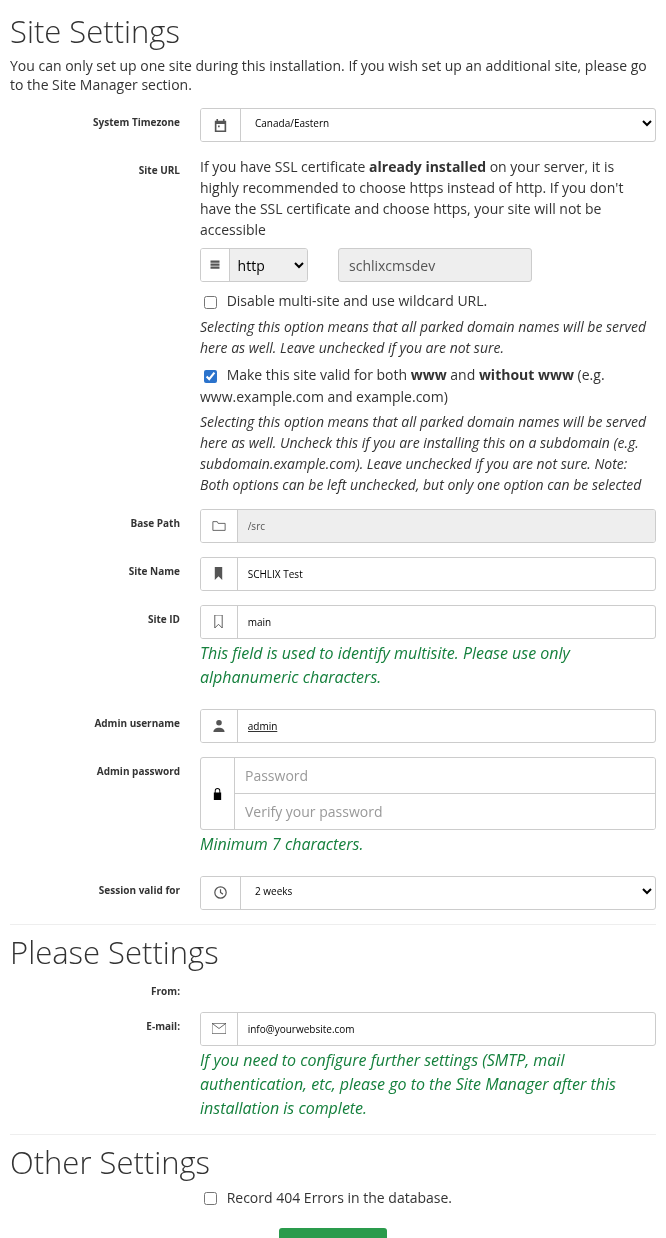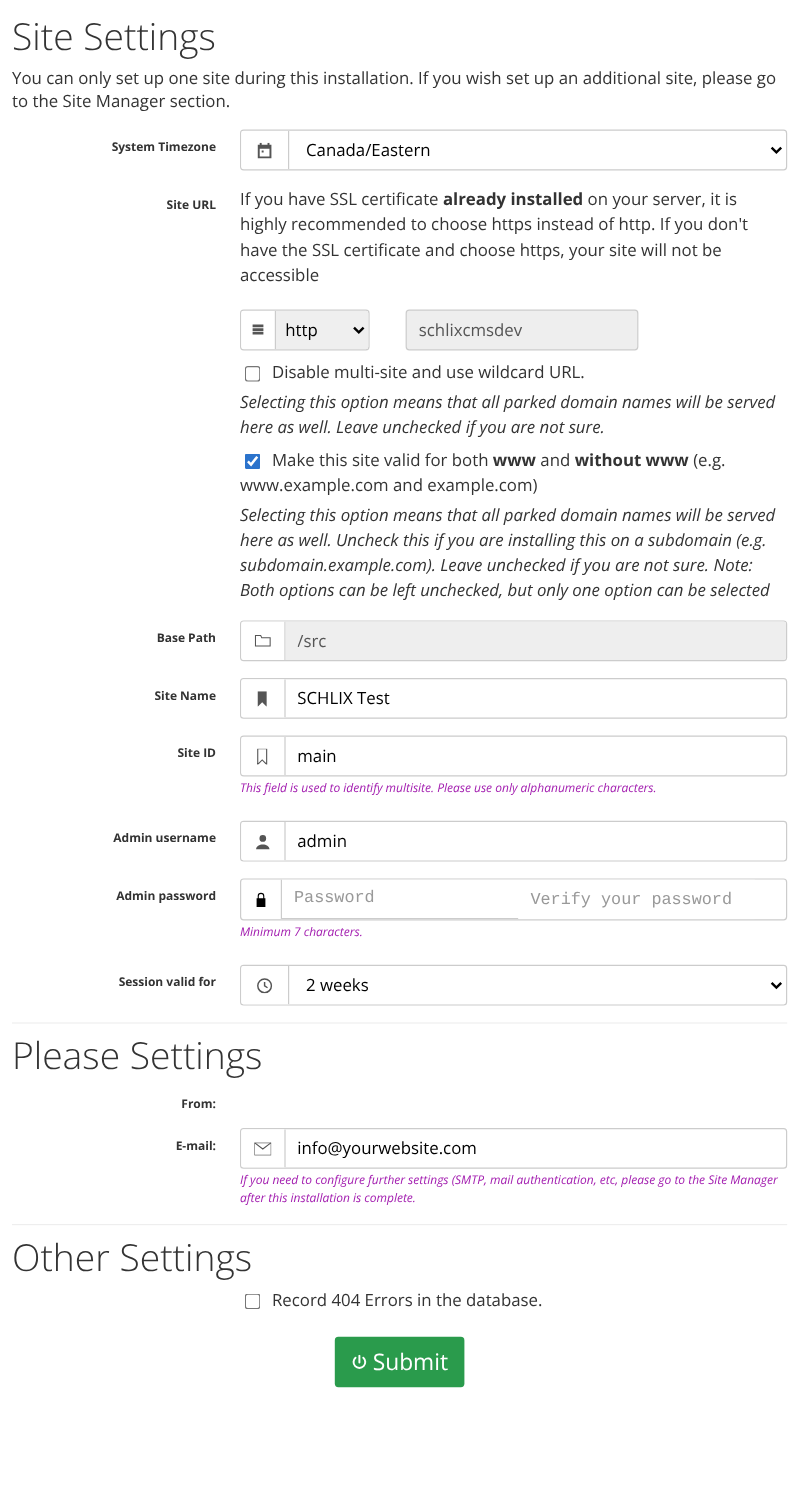--- a/index.html
+++ b/index.html
@@ -46,21 +46,21 @@
       align-items: stretch;
       height: 34px;
       border: 1px solid #ccc;
       border-radius: 3px;
       overflow: hidden;
     }
     .input-group input[type=text], .input-group select {
       border: none;
       outline: none;
       padding: 6px 10px;
-      font-size: 14px;
+      font-size: 10px;
       width: 100%;
       background: transparent;
       font-family: inherit;
     }
     .input-group input:disabled {
       background: #eeeeee;
       color: #555;
     }
     .addon {
       width: 40px;
@@ -88,22 +88,22 @@
       accent-color: #2b73cc;
     }
     .helptext {
       font-style: italic;
       color: #333;
       font-size: 14px;
       margin-top: 3px;
     }
     .smallhelp {
       font-style: italic;
-      color: #a21caf;
-      font-size: 10px;
+      color: #15803d;
+      font-size: 16px;
       margin-top: 2px;
     }
     .spacer { height: 4px; }
     .inline-group {
       display: flex;
       align-items: stretch;
       gap: 30px;
     }
     .proto-group {
       display: flex;
@@ -159,22 +159,21 @@
     .pw-icon-cell {
       width: 34px;
       display: flex;
       align-items: center;
       justify-content: center;
       border-right: 1px solid #ccc;
     }
     .pw-fields {
       flex: 1;
       display: flex;
-      flex-direction: row;
-      font-family: Liberation Mono, monospace;
+      flex-direction: column;
     }
     .pw-fields input {
       border: none;
       outline: none;
       padding: 8px 10px;
       font-size: 14px;
       font-family: inherit;
     }
     .pw-fields input:first-child {
       border-bottom: 1px solid #ccc;
@@ -223,21 +222,21 @@
   </div>
 </div>
 
 <div class="form-row">
   <div class="label-col">Site URL</div>
   <div class="input-col">
     <div>
       <span>If you have SSL certificate </span><b>already installed</b><span> on your server, it is highly recommended to choose https instead of http. If you don't have the SSL certificate and choose https, your site will not be accessible</span>
     </div>
     <div class="spacer"></div>
-    <div class="inline-group" style="margin-top:14px; margin-bottom:8px;">
+    <div class="inline-group" style="margin-top:4px; margin-bottom:8px;">
       <div class="proto-group">
         <div class="addon">
           <svg width="12" height="12" viewBox="0 0 16 16">
               <path d="M2 2h12v3H2zM2 6h12v3H2zM2 10h12v3H2z"></path>
             </svg>
         </div>
         <select>
           <option>http</option>
         </select>
       </div>
@@ -296,21 +295,21 @@
         <svg width="11" height="13" viewBox="0 0 10 14">
             <path d="M1 0h8v14l-4-4-4 4z" fill="none" stroke="#555" stroke-width="1"></path>
           </svg>
       </div>
       <input type="text" value="main" style="">
     </div>
     <div class="smallhelp">This field is used to identify multisite. Please use only alphanumeric characters.</div>
   </div>
 </div>
 
-<div class="form-row" style="margin-top:20px;">
+<div class="form-row" style="margin-top:20px;text-decoration:underline;">
   <div class="label-col">Admin username</div>
   <div class="input-col">
     <div class="input-group">
       <div class="addon">
         <svg width="12" height="13" viewBox="0 0 12 14">
             <path d="M6 7a3 3 0 100-6 3 3 0 000 6zm-6 7c0-3 3-4.5 6-4.5s6 1.5 6 4.5H0z"></path>
           </svg>
       </div>
       <input type="text" value="admin" style="">
     </div>

